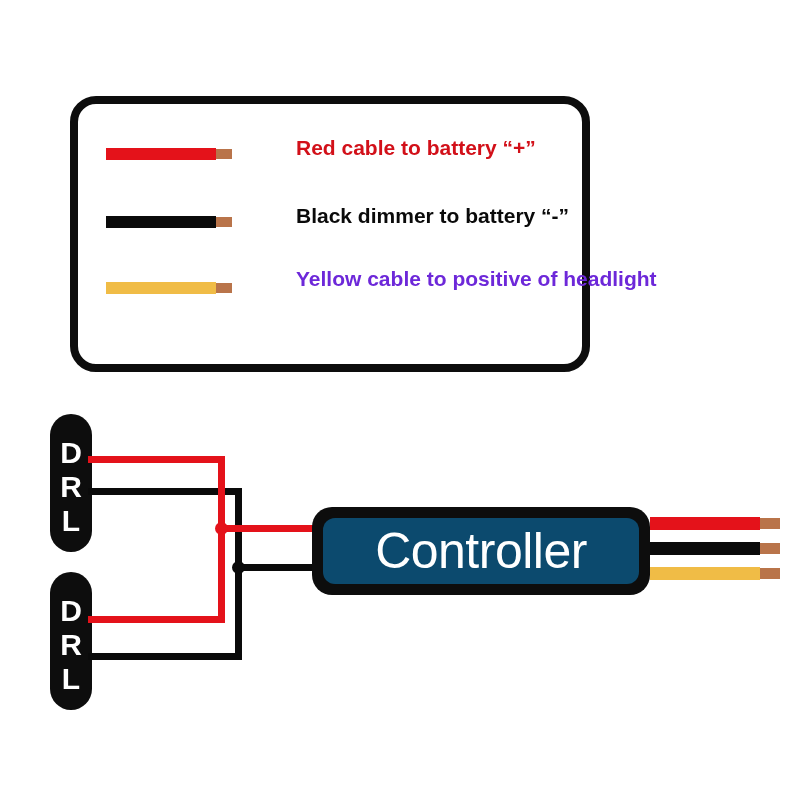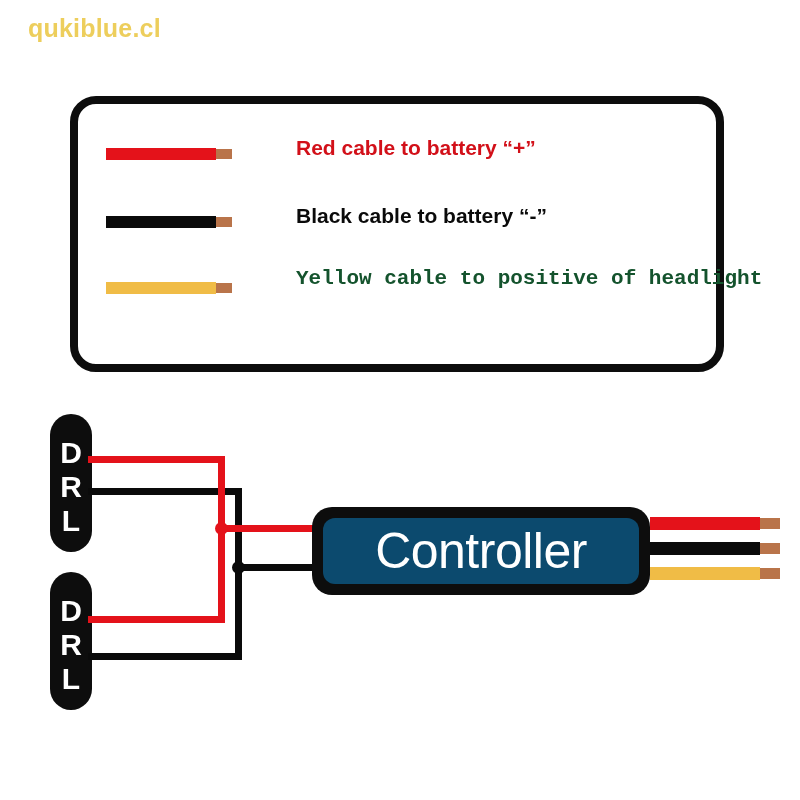--- a/index.html
+++ b/index.html
@@ -32,21 +32,21 @@
     color: #edce5c;
     letter-spacing: 0.2px;
     white-space: nowrap;
   }
 
   
   #legend-panel {
     position: absolute;
     left: 70px;
     top: 96px;
-    width: 654px;
+    width: 520px;
     height: 276px;
     box-sizing: border-box;
     border: 8px solid #0d0d0d;
     border-radius: 26px;
     background: #ffffff;
   }
   .legend-row {
     position: absolute;
     left: 0;
     width: 100%;
@@ -84,21 +84,21 @@
     position: absolute;
     left: 218px;
     top: -13px;
     font-size: 21px;
     font-weight: bold;
     white-space: nowrap;
     line-height: 26px;
   }
   #legend-text-0 { color: #d21019; }
   #legend-text-1 { color: #0a0a0a; }
-  #legend-text-2 { color: #14532d; top: -16px; font-family: Liberation Mono, monospace; }
+  #legend-text-2 { color: #6d28d9; top: -16px; }
   #legend-text-2 .line2 { display: block; padding-left: 8px; }
 
   
   .drl-pill {
     position: absolute;
     width: 42px;
     background: #0d0d0d;
     border-radius: 21px;
     color: #ffffff;
     font-size: 30px;
@@ -183,38 +183,37 @@
   #out-cable-2 { top: 567px; }
   #out-cable-0 .ocb { background: #e4121a; }
   #out-cable-1 .ocb { background: #0a0a0a; }
   #out-cable-2 .ocb { background: #f0bc46; }
 </style>
 </head>
 <body>
 
 <div id="stage">
 
-  <div id="watermark">qukiblue.cl</div>
 
   <div id="legend-panel">
 
     <div class="legend-row" id="legend-row-0">
       <div class="swatch" id="legend-swatch-0">
         <div class="wire-body"></div>
         <div class="wire-tip"></div>
       </div>
       <div class="legend-text" id="legend-text-0">Red cable to battery “+”</div>
     </div>
 
     <div class="legend-row" id="legend-row-1">
       <div class="swatch" id="legend-swatch-1">
         <div class="wire-body"></div>
         <div class="wire-tip"></div>
       </div>
-      <div class="legend-text" id="legend-text-1">Black cable to battery “-”</div>
+      <div class="legend-text" id="legend-text-1">Black dimmer to battery “-”</div>
     </div>
 
     <div class="legend-row" id="legend-row-2">
       <div class="swatch" id="legend-swatch-2">
         <div class="wire-body"></div>
         <div class="wire-tip"></div>
       </div>
       <div class="legend-text" id="legend-text-2">
         <span class="line1">Yellow cable to positive of headlight</span>
       </div>

